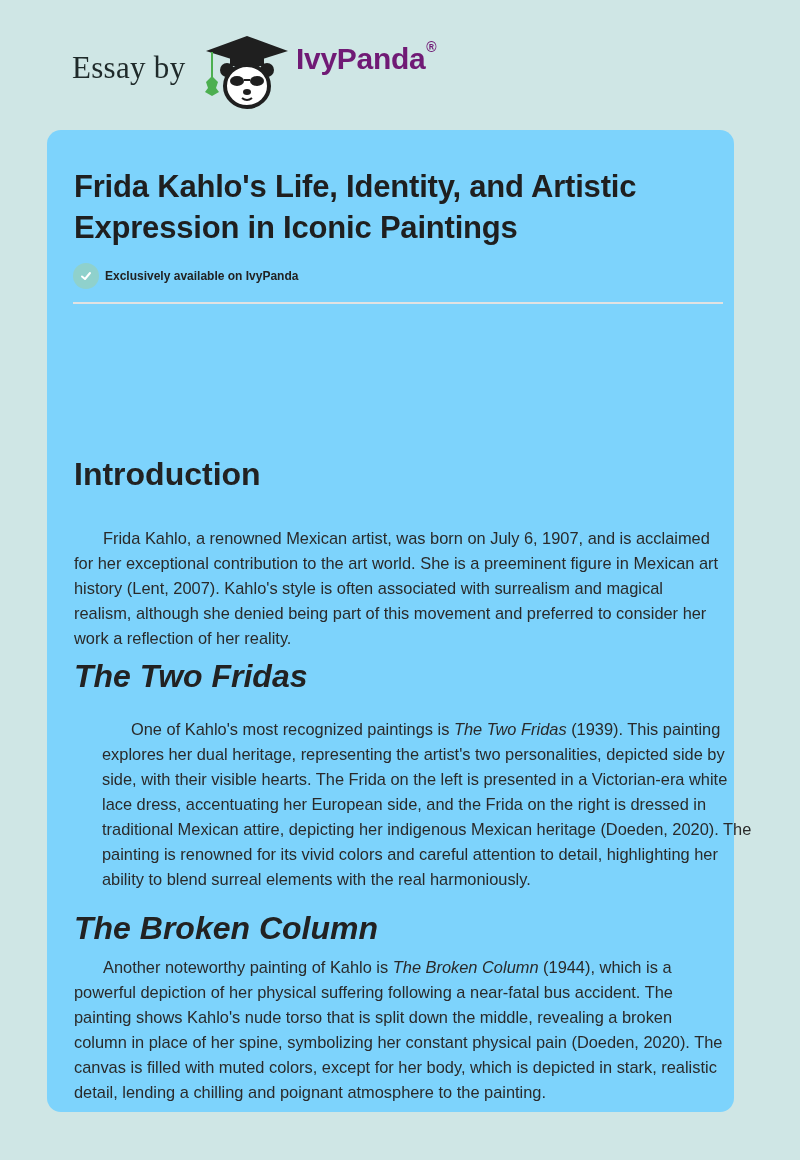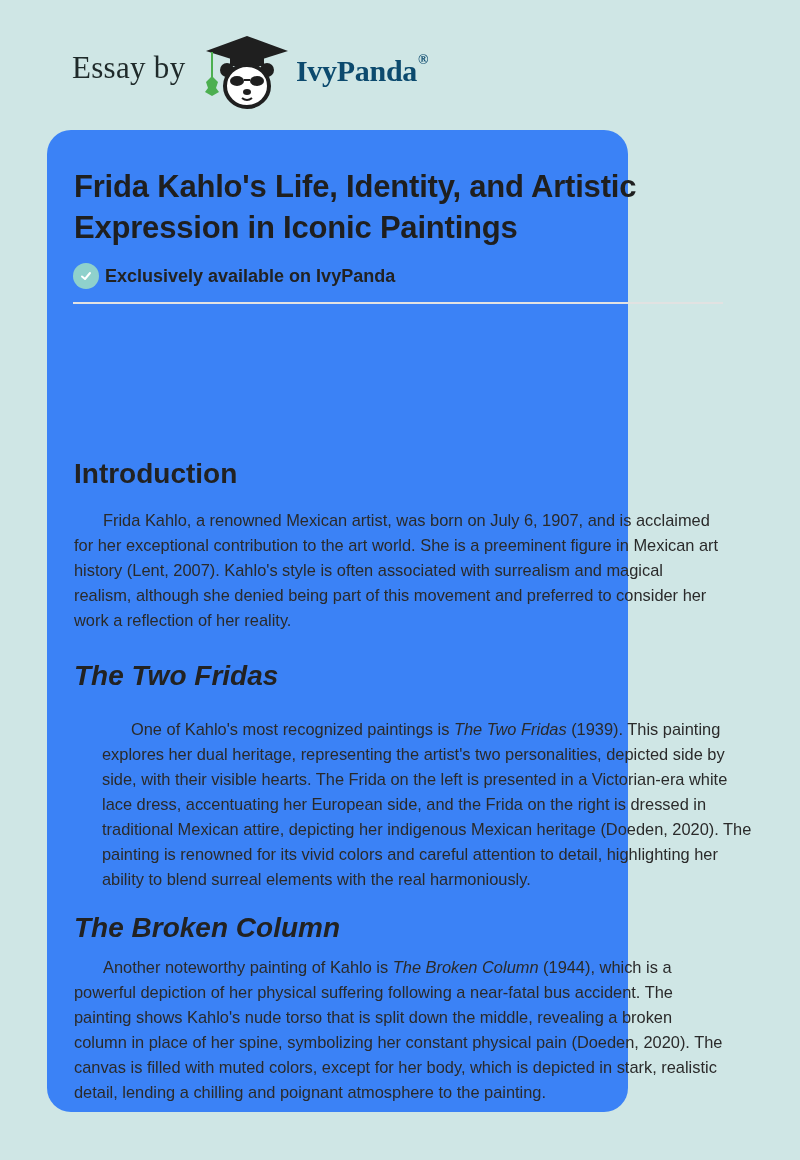--- a/index.html
+++ b/index.html
@@ -34,41 +34,41 @@
     .logo-icon {
       position: absolute;
       left: 202px;
       top: 34px;
       width: 90px;
       height: 76px;
     }
     .brand {
       position: absolute;
       left: 296px;
-      top: 54px;
-      font-family: Liberation Serif, serif;
+      top: 42px;
+      font-family: Liberation Sans, sans-serif;
       font-weight: bold;
       font-size: 30px;
-      color: #0c4a6e;
+      color: #701a75;
       letter-spacing: -0.3px;
     }
     .brand sup {
       font-size: 14px;
       position: relative;
       top: -6px;
       margin-left: 1px;
     }
     .card {
       position: absolute;
       left: 47px;
       top: 130px;
-      width: 581px;
+      width: 687px;
       height: 982px;
-      background: #3b82f6;
-      border-radius: 24px;
+      background: #7dd3fc;
+      border-radius: 14px;
     }
     .title {
       position: absolute;
       left: 27px;
       top: 36px;
       width: 660px;
       margin: 0;
       font-size: 31px;
       line-height: 41px;
       font-weight: bold;
@@ -86,57 +86,57 @@
       width: 26px;
       height: 26px;
       border-radius: 50%;
       background: #8fd1cc;
       display: flex;
       align-items: center;
       justify-content: center;
       margin-right: 6px;
     }
     .badge-text {
-      font-size: 18px;
+      font-size: 12px;
       font-weight: bold;
       color: #222;
     }
     .divider {
       position: absolute;
       left: 26px;
       top: 172px;
       width: 650px;
       height: 2px;
       background: #e2e2e2;
     }
     .content {
       position: absolute;
       left: 27px;
       top: 190px;
       width: 650px;
     }
     h2 {
       margin: 0;
-      font-size: 28px;
+      font-size: 32px;
       line-height: 48px;
       font-weight: bold;
       color: #222;
     }
     h2.italic {
       font-style: italic;
     }
     p {
       margin: 0;
       font-size: 16.4px;
       line-height: 25px;
       color: #2a2a2a;
       text-indent: 29px;
     }
     .sec-intro { position: absolute; top: 130px; left: 0; }
-    .p-intro { position: absolute; top: 188px; left: 0; width: 650px; }
+    .p-intro { position: absolute; top: 206px; left: 0; width: 650px; }
     .sec-two { position: absolute; top: 332px; left: 0; }
     .p-two { position: absolute; top: 397px; left: 0; width: 650px; margin-left: 28px; }
     .sec-broken { position: absolute; top: 584px; left: 0; }
     .p-broken { position: absolute; top: 635px; left: 0; width: 650px; }
   </style>
 </head>
 <body>
 
 <div class="header">
   <span class="essay-by">Essay by</span>

